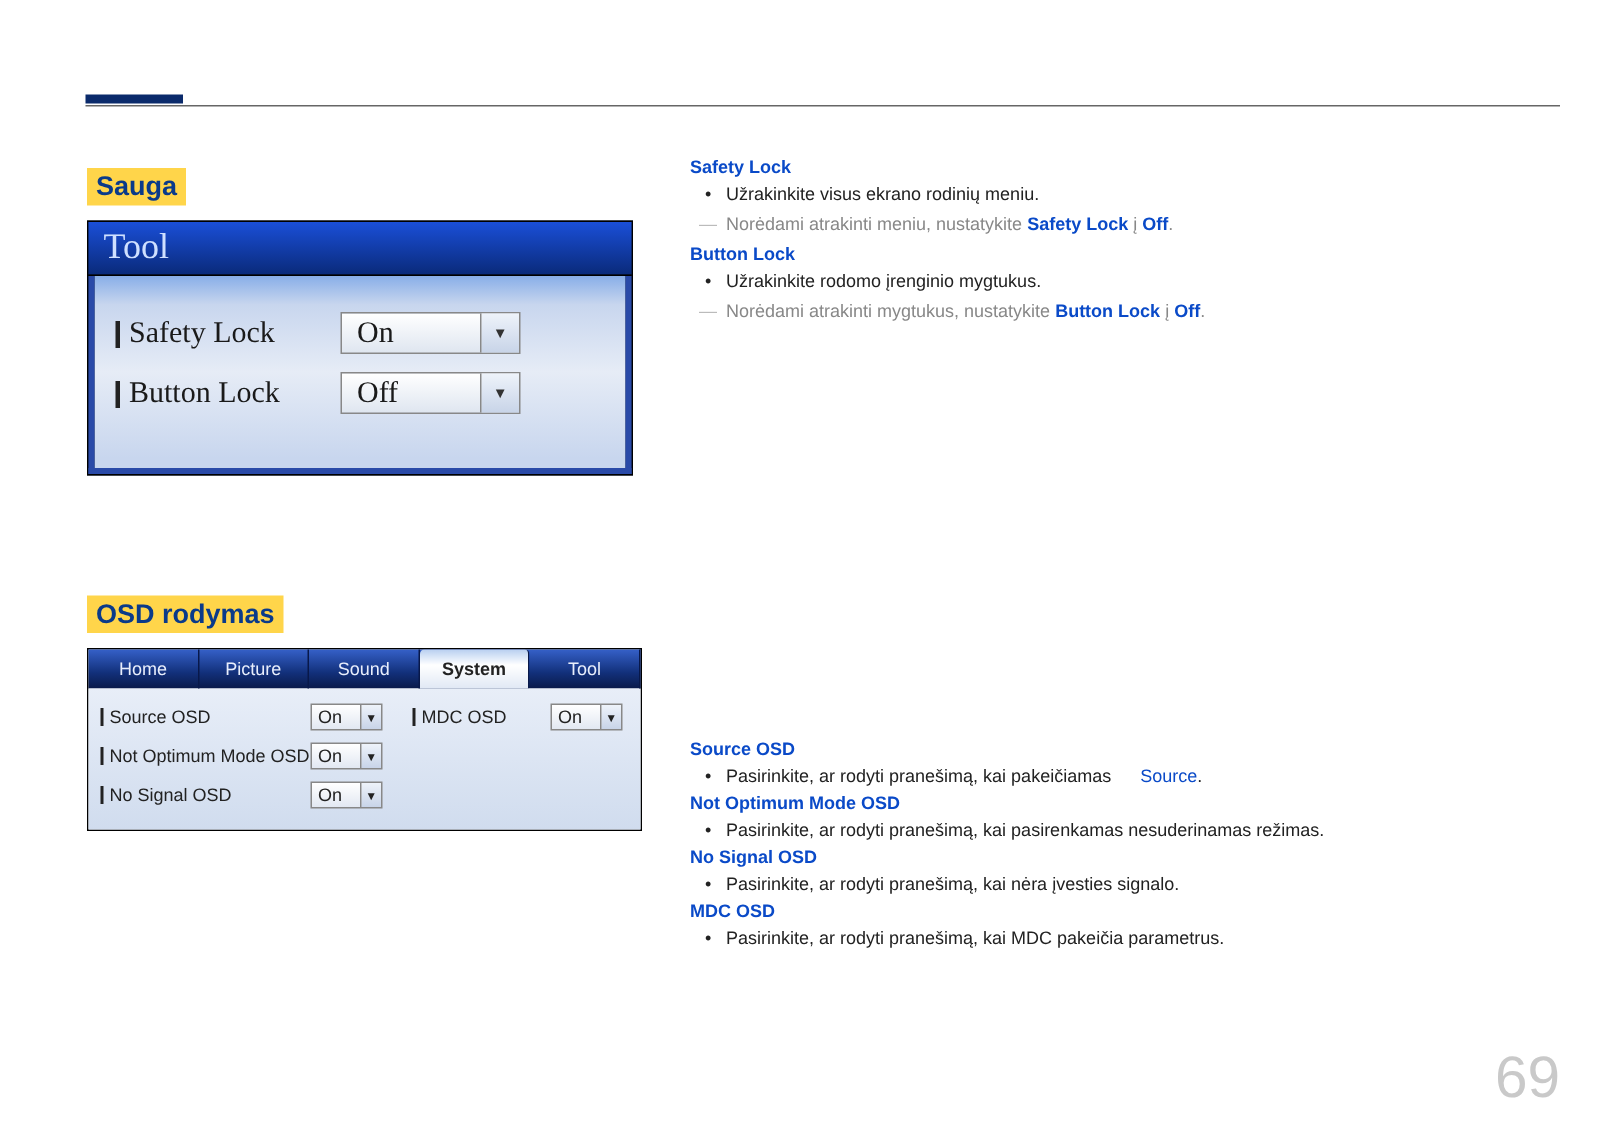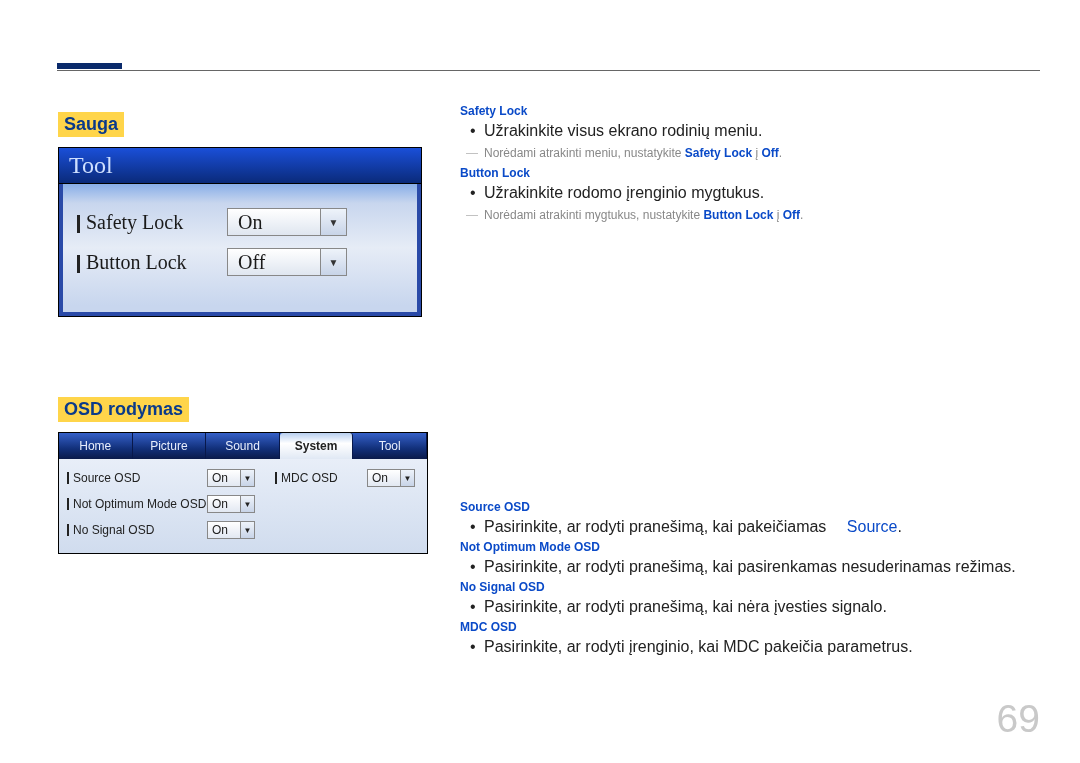--- a/index.html
+++ b/index.html
@@ -155,21 +155,21 @@
   }
 
   
   .term {
     color: #0a4ac8;
     font-weight: bold;
     font-size: 12px;
     margin: 4px 0 4px 0;
   }
   .bullet {
-    font-size: 16px;
+    font-size: 12px;
     color: #222;
     padding-left: 24px;
     position: relative;
     margin: 2px 0;
   }
   .bullet::before {
     content: "•";
     position: absolute;
     left: 10px;
   }
@@ -318,18 +318,18 @@
       <span>Pasirinkite, ar rodyti pranešimą, kai pakeičiamas </span><span class="inline-source">Source</span><span>.</span>
     </div>
 
     <div class="term">Not Optimum Mode OSD</div>
     <div class="bullet">Pasirinkite, ar rodyti pranešimą, kai pasirenkamas nesuderinamas režimas.</div>
 
     <div class="term">No Signal OSD</div>
     <div class="bullet">Pasirinkite, ar rodyti pranešimą, kai nėra įvesties signalo.</div>
 
     <div class="term">MDC OSD</div>
-    <div class="bullet">Pasirinkite, ar rodyti įrenginio, kai MDC pakeičia parametrus.</div>
+    <div class="bullet">Pasirinkite, ar rodyti pranešimą, kai MDC pakeičia parametrus.</div>
   </div>
 
 </div>
 
 <div class="page-num">69</div>
 
 </body></html>

